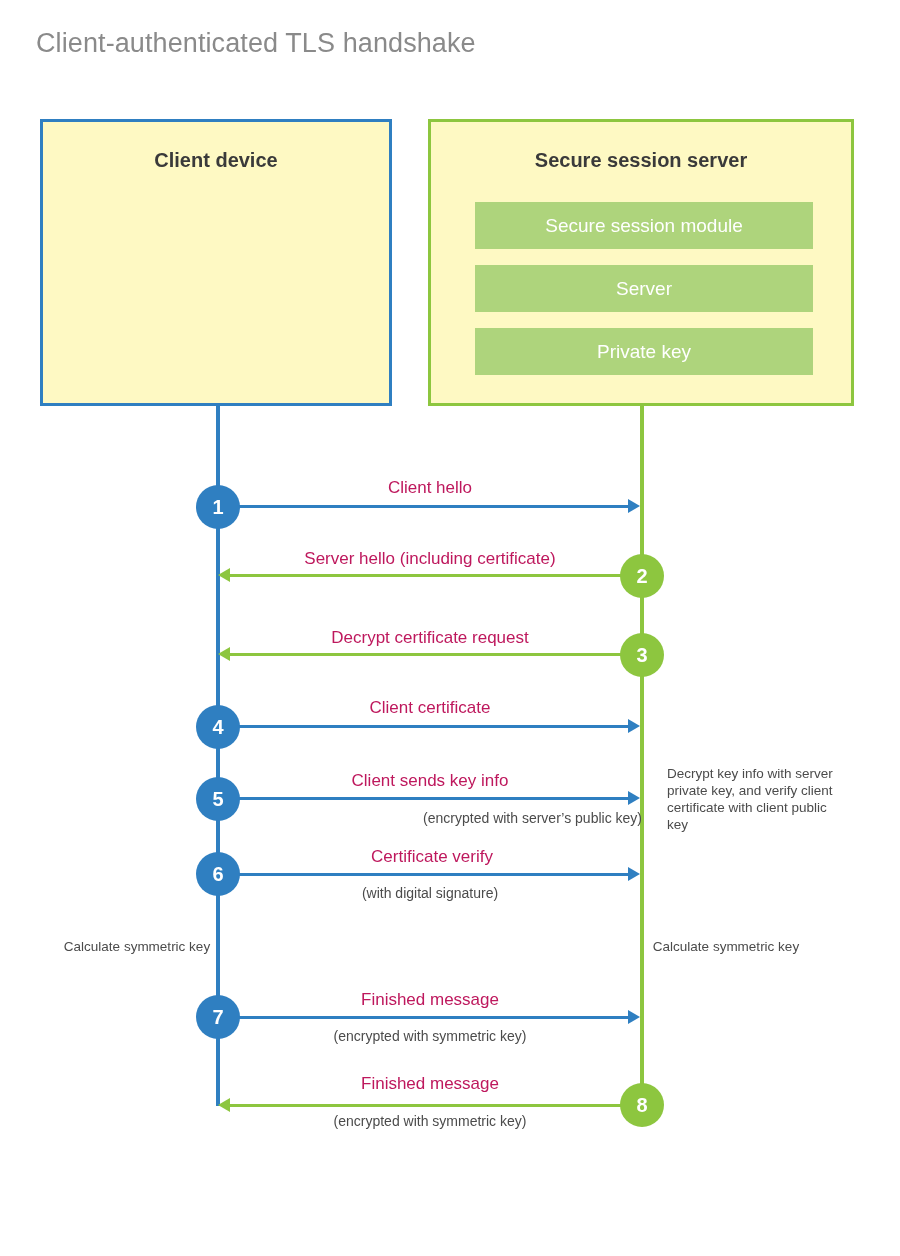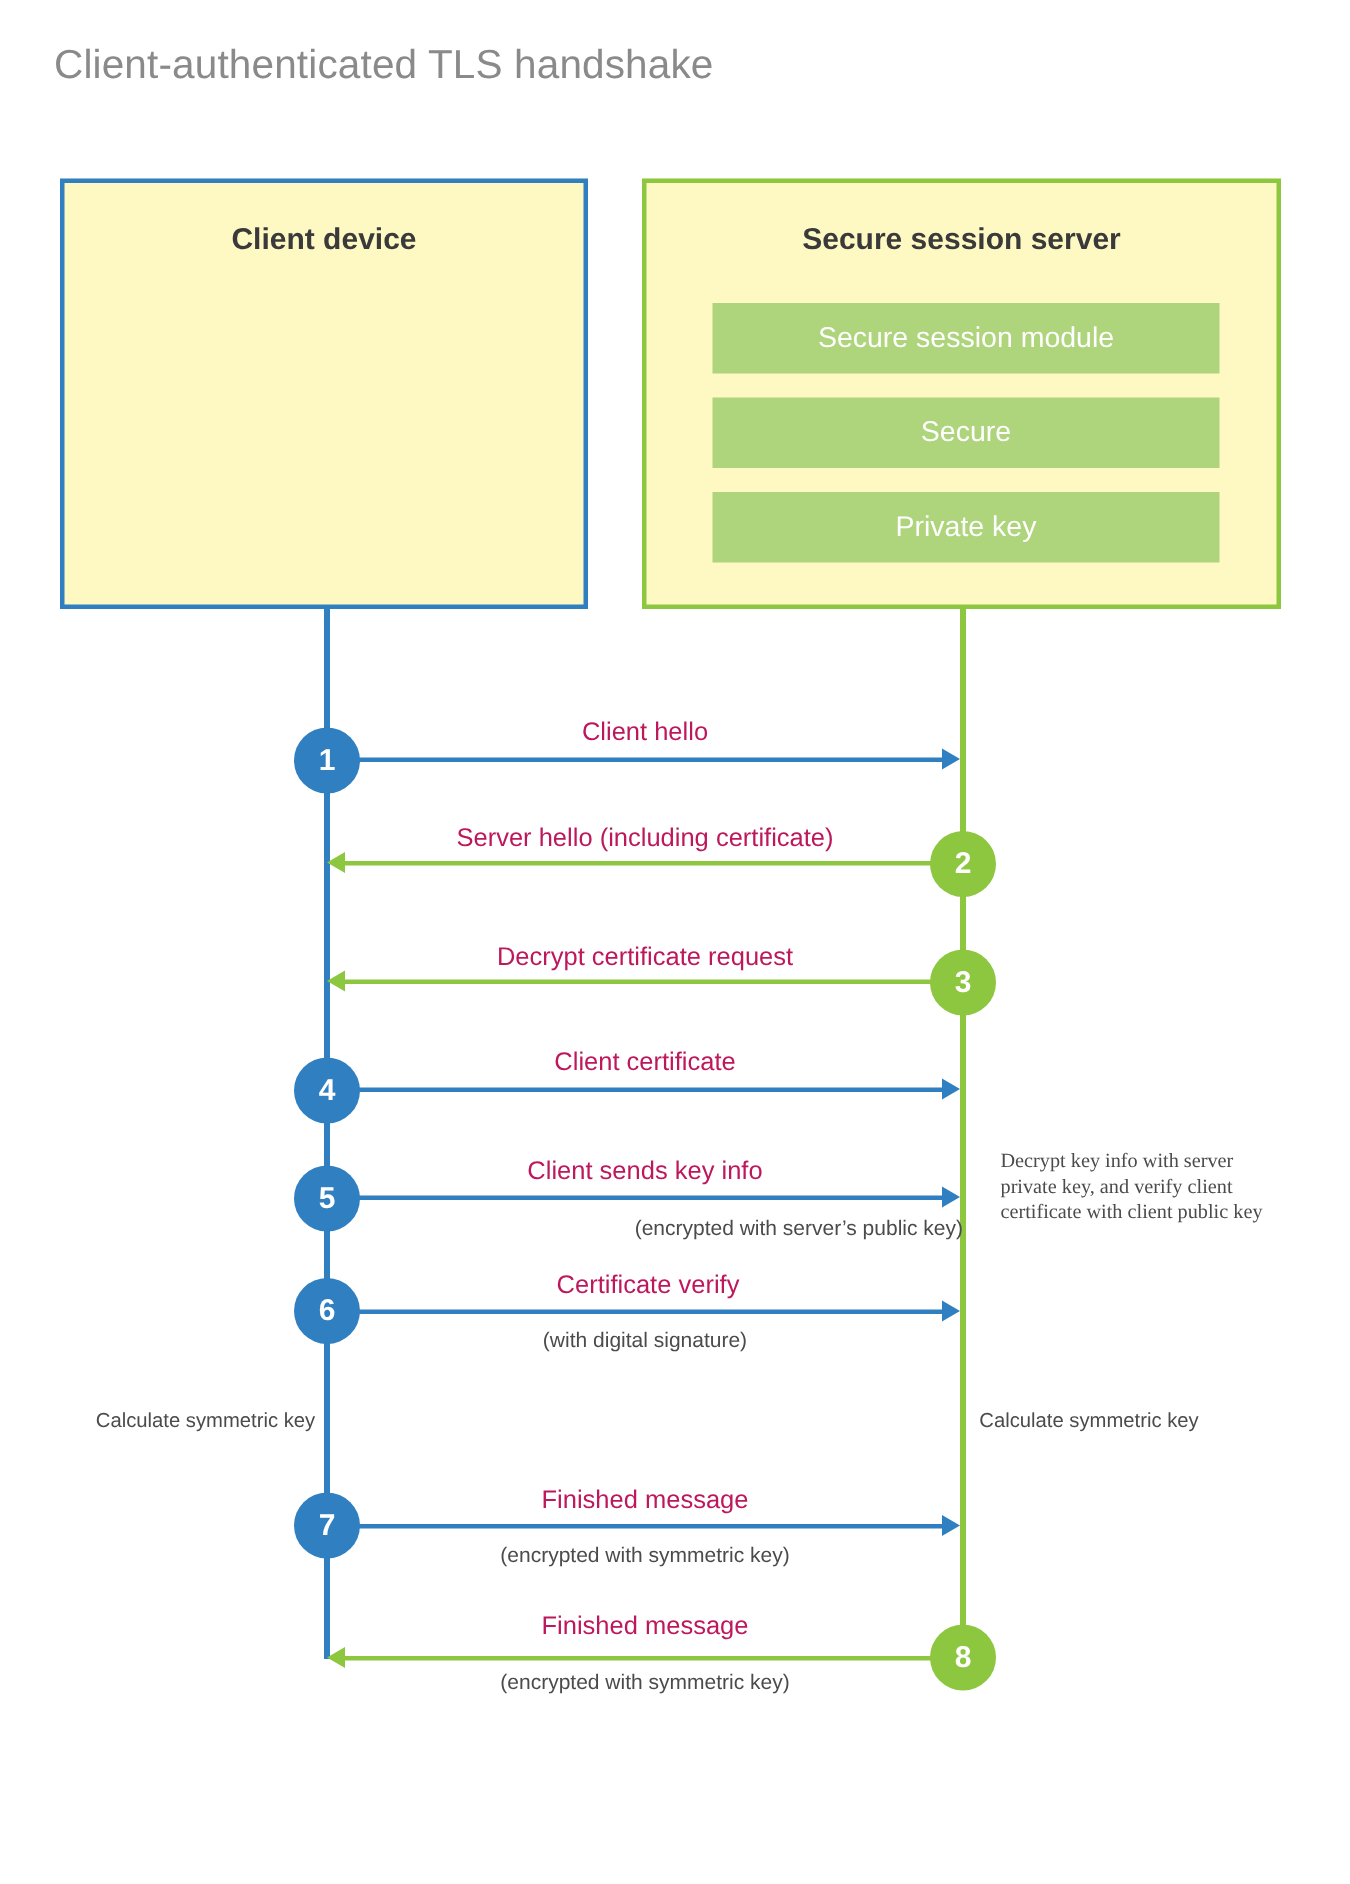--- a/index.html
+++ b/index.html
@@ -196,21 +196,21 @@
 
   <div class="title">Client-authenticated TLS handshake</div>
 
   <div class="party-box client">
     <div class="party-title">Client device</div>
   </div>
 
   <div class="party-box server">
     <div class="party-title">Secure session server</div>
     <div class="server-bar b0">Secure session module</div>
-    <div class="server-bar b1">Secure</div>
+    <div class="server-bar b1">Server</div>
     <div class="server-bar b2">Private key</div>
   </div>
 
   <div class="lifeline client-line"></div>
   <div class="lifeline server-line"></div>
 
   <div class="msg-label" style="left:218px; top:478px; width:424px;">Client hello</div>
   <div class="arrow-line blue" style="left:218px; top:505px; width:412px;"></div>
   <div class="arrow-head right blue" style="left:628px; top:499px;"></div>
   <div class="step-circle blue" style="left:196px; top:485px;">1</div>
@@ -247,19 +247,19 @@
   <div class="arrow-head right blue" style="left:628px; top:1010px;"></div>
   <div class="step-circle blue" style="left:196px; top:995px;">7</div>
   <div class="msg-sub" style="left:218px; top:1028px; width:424px;">(encrypted with symmetric key)</div>
 
   <div class="msg-label" style="left:218px; top:1074px; width:424px;">Finished message</div>
   <div class="arrow-line green" style="left:230px; top:1104px; width:410px;"></div>
   <div class="arrow-head left green" style="left:218px; top:1098px;"></div>
   <div class="step-circle green" style="left:620px; top:1083px;">8</div>
   <div class="msg-sub" style="left:218px; top:1113px; width:424px;">(encrypted with symmetric key)</div>
 
-  <div class="side-note right-note" style="left:667px; top:765px;font-family:Liberation Serif, serif;">Decrypt key info with server private key, and verify client certificate with client public key</div>
+  <div class="side-note right-note" style="left:667px; top:765px;">Decrypt key info with server private key, and verify client certificate with client public key</div>
 
   <div class="side-note left-note" style="left:62px; top:938px;">Calculate symmetric key</div>
 
   <div class="side-note right-note centered" style="left:651px; top:938px;">Calculate symmetric key</div>
 
 </div>
 
 </body></html>

